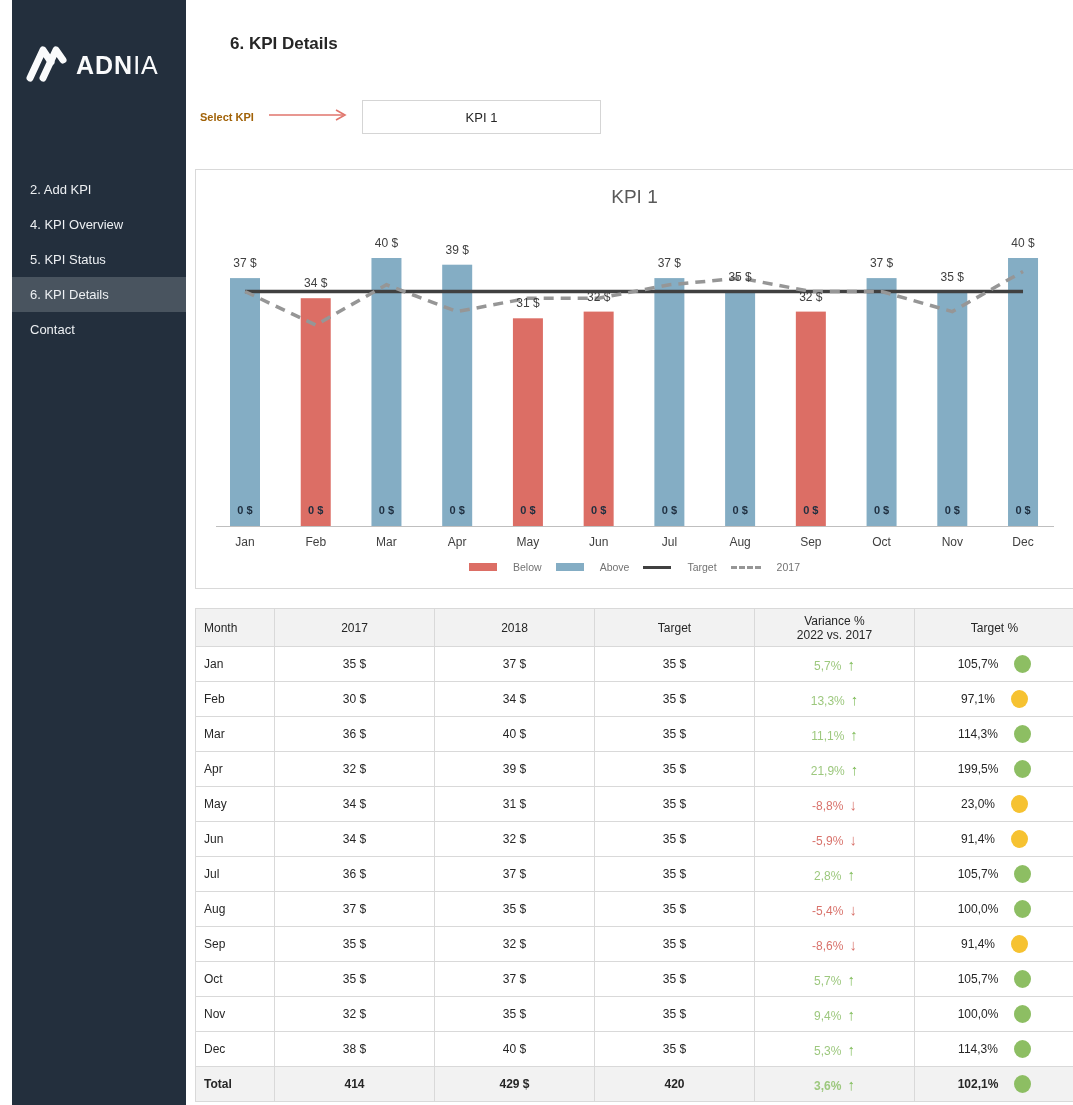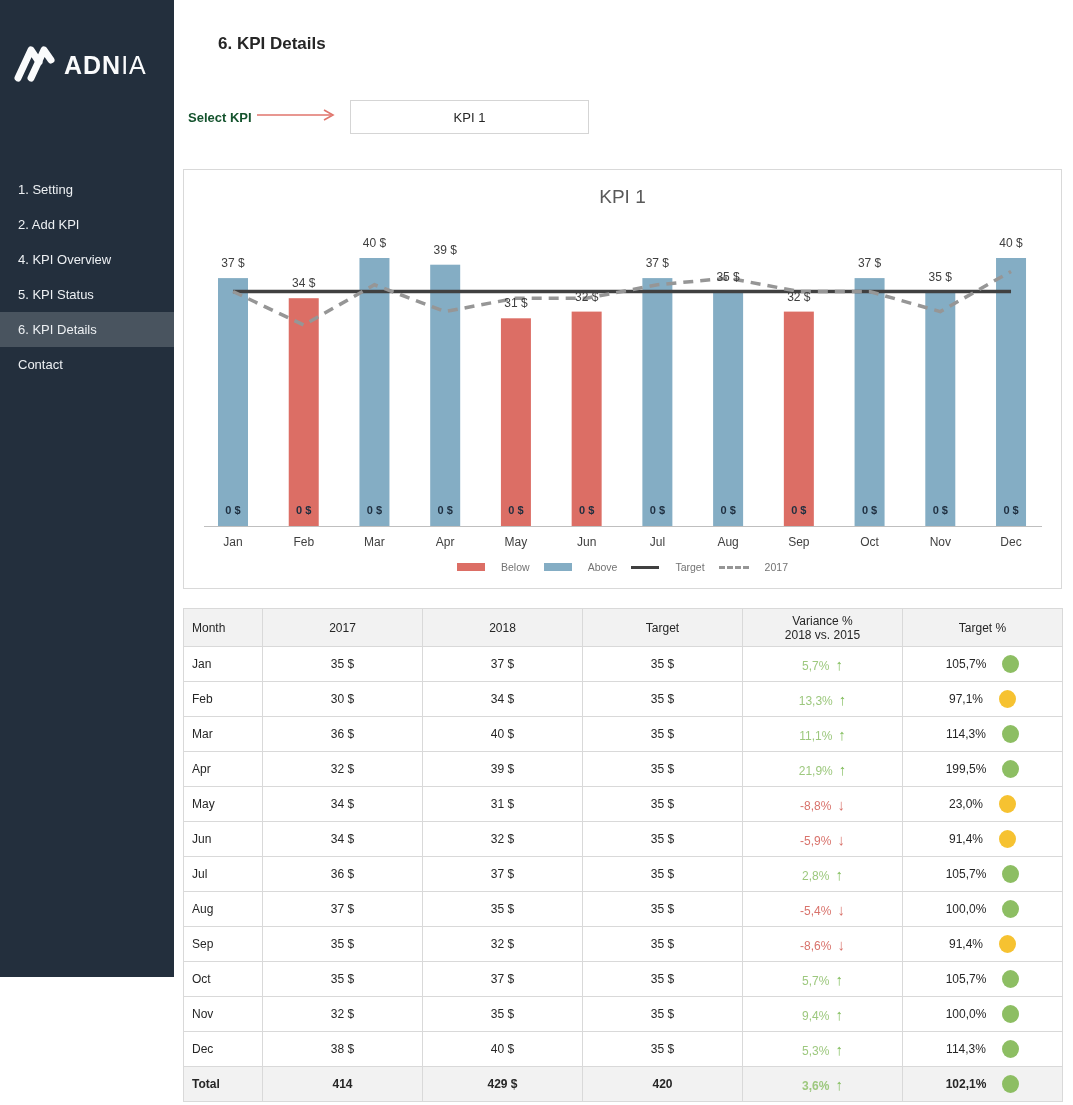--- a/index.html
+++ b/index.html
@@ -5,41 +5,41 @@
   * { box-sizing: border-box; margin: 0; padding: 0; }
   html, body {
     width: 1073px; height: 1105px;
     font-family: "Liberation Sans", sans-serif;
     background: #ffffff; overflow: hidden;
   }
   .app { display: flex; width: 1073px; height: 1105px; }
 
   
   .sidebar {
-    width: 174px; min-width: 174px; height: 977px;
-    background: #232F3D; color: #F2F4F6;
+    width: 174px; min-width: 174px; height: 1105px;
+    background: #232F3D; color: #F2F4F6; margin-left: 12px;
   }
   .logo { display: flex; align-items: center; gap: 9px; padding: 30px 0 0 13px; height: 100px; }
   .logo-mark { flex: 0 0 auto; }
   .logo-text { font-size: 25px; letter-spacing: 1px; color: #FAFBFC; white-space: nowrap; }
   .logo-text .b { font-weight: 800; }
   .logo-text .l { font-weight: 300; }
   .nav { margin-top: 72px; }
   .nav-item {
     padding: 9px 18px; font-size: 13px; color: #EDF0F3; cursor: pointer;
     height: 35px; display: flex; align-items: center;
   }
   .nav-item.active { background: #49545F; }
 
   
   .main { flex: 1; padding: 0 11px 0 9px; }
   .page-title { font-size: 17px; font-weight: 700; color: #262626; margin: 34px 0 0 35px; }
 
   .select-row { display: flex; align-items: center; margin: 46px 0 0 5px; height: 34px; }
-  .select-label { font-size: 13px; font-weight: 700; color: #14532d; width: 67px; }
+  .select-label { font-size: 11px; font-weight: 700; color: #a16207; width: 67px; }
   .select-arrow { margin: 0 13px 0 0; }
   .select-box {
     width: 239px; height: 34px; border: 1px solid #d5d5d5; background: #fff;
     display: flex; align-items: center; justify-content: center;
     font-size: 13px; color: #262626; cursor: pointer;
   }
 
   
   .chart-panel {
     margin-top: 35px; width: 879px; height: 420px;
@@ -81,21 +81,20 @@
     <div class="logo">
       <span class="logo-mark">
         <svg width="42" height="38" viewBox="0 0 42 38">
           <path d="M5 34 L18 6 L26 18" fill="none" stroke="#FAFBFC" stroke-width="7" stroke-linecap="round" stroke-linejoin="round"></path>
           <path d="M18 34 L31 6 L38 16" fill="none" stroke="#FAFBFC" stroke-width="7" stroke-linecap="round" stroke-linejoin="round"></path>
         </svg>
       </span>
       <span class="logo-text"><span class="b">ADN</span><span class="l">IA</span></span>
     </div>
     <nav class="nav">
-        <div class="nav-item">1. Setting</div>
         <div class="nav-item">2. Add KPI</div>
         <div class="nav-item">4. KPI Overview</div>
         <div class="nav-item">5. KPI Status</div>
         <div class="nav-item active">6. KPI Details</div>
         <div class="nav-item">Contact</div>
       </nav>
   </aside>
 
   <main class="main">
     <h1 class="page-title">6. KPI Details</h1>
@@ -204,21 +203,21 @@
               <div>2017</div>
             </th>
             <th>
               <div>2018</div>
             </th>
             <th>
               <div>Target</div>
             </th>
             <th>
               <div>Variance %</div>
-              <div class="hdr-sub">2018 vs. 2015</div>
+              <div class="hdr-sub">2022 vs. 2017</div>
             </th>
             <th>
               <div>Target %</div>
             </th>
           </tr>
         </thead>
       <tbody>
           <tr>
             <td class="left">Jan</td>
             <td>35 $</td>

